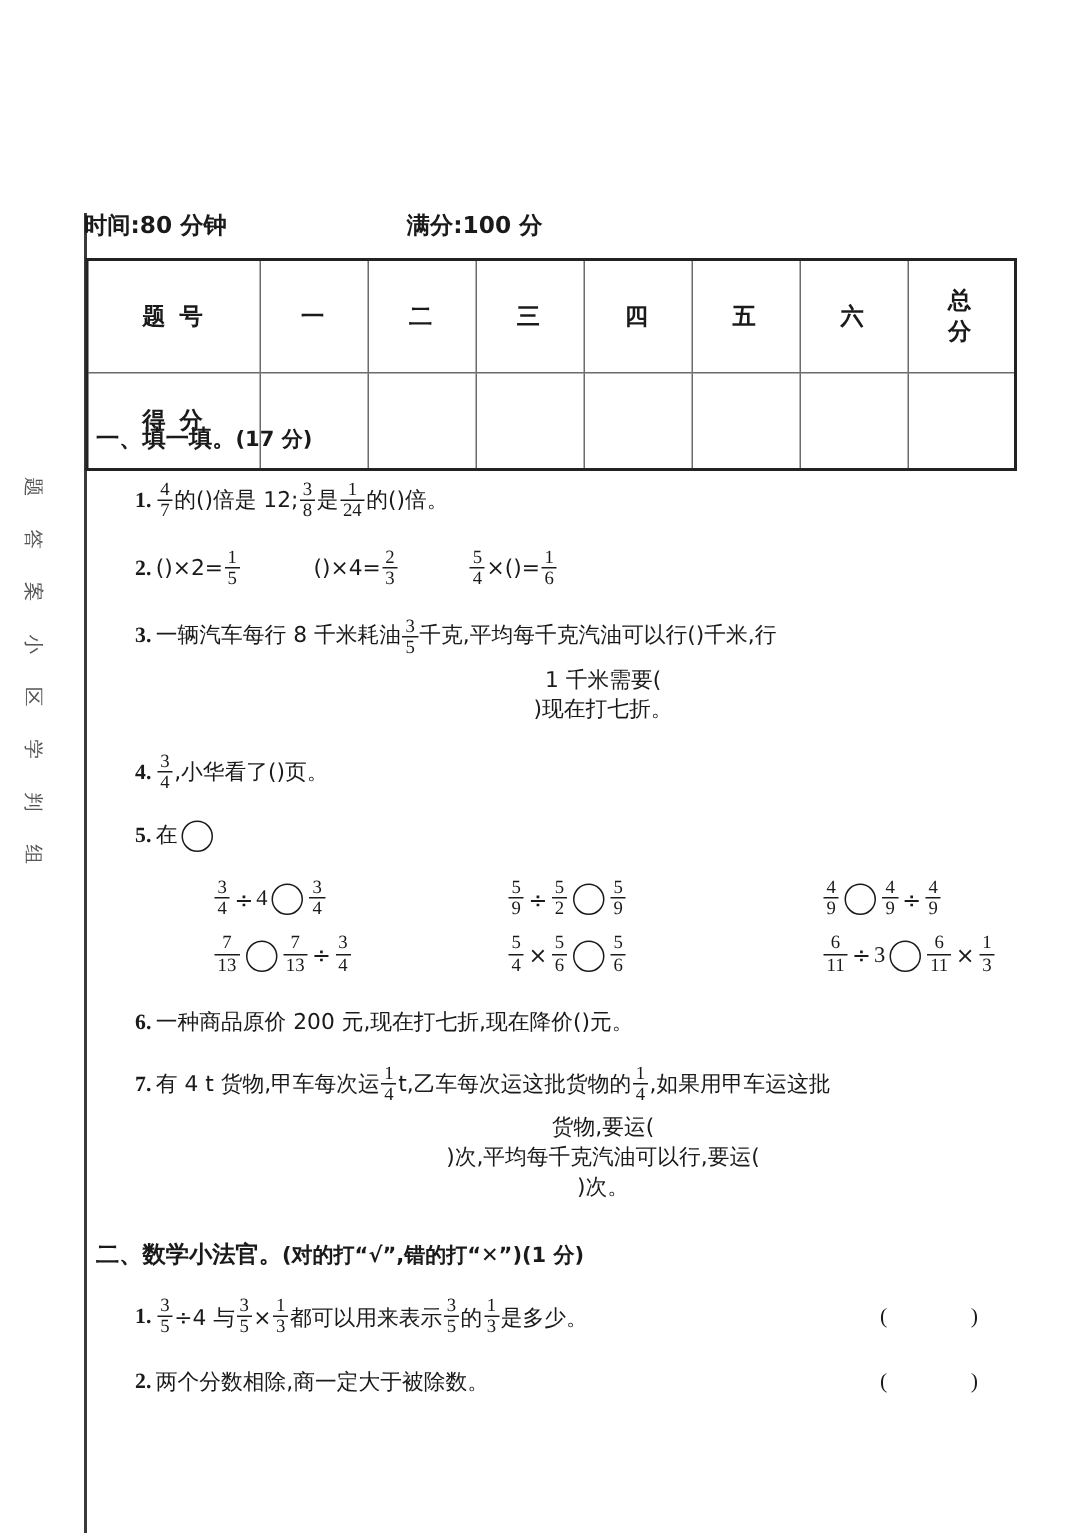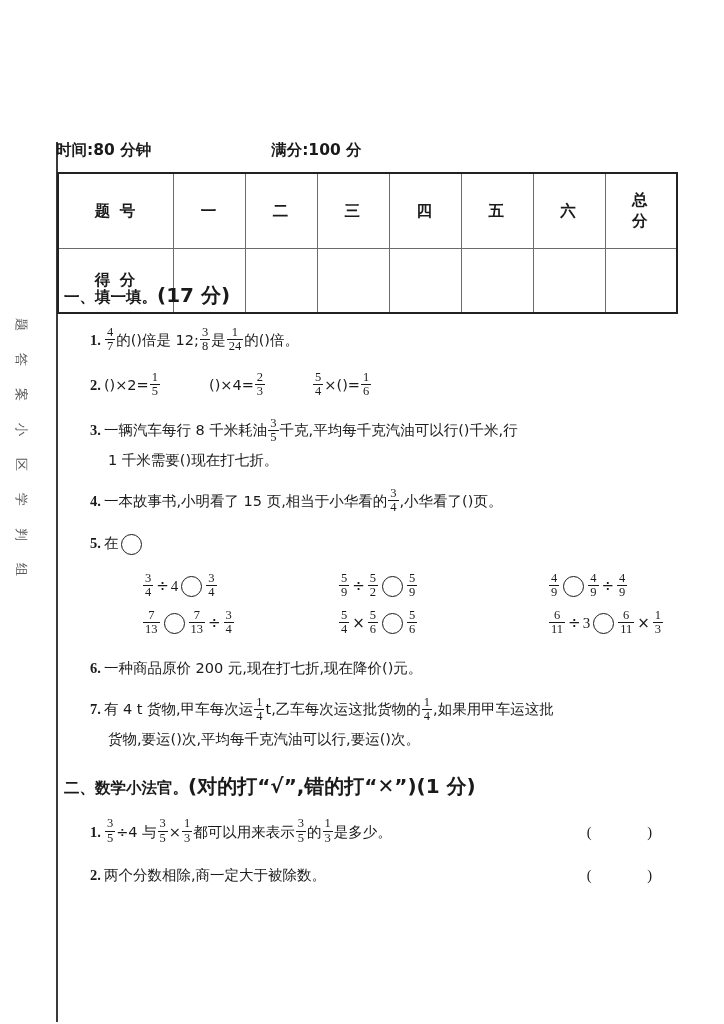--- a/index.html
+++ b/index.html
@@ -99,41 +99,42 @@
     font-size: 15px;
   }
   .sec-head {
     font-family: "DejaVu Sans", sans-serif;
     font-weight: 700;
     font-size: 15.5px;
     margin: 0 0 6px 8px;
   }
   .sec-head .pts {
     font-weight: 700;
-    font-size: 20px;
+    font-size: 14px;
   }
 
   .q {
     display: flex;
     align-items: center;
     margin: 0 0 6px 0;
     padding-left: 34px;
     font-family: "DejaVu Sans", sans-serif;
     font-size: 14.5px;
     line-height: 1.35;
     flex-wrap: nowrap;
     white-space: nowrap;
   }
   .q-num {
     font-weight: 700;
     margin-right: 3px;
     font-family: "Liberation Serif", serif;
   }
   .q-cont {
     padding-left: 52px;
+    flex-direction: column;
   }
 
   
   .frac {
     display: inline-flex;
     flex-direction: column;
     align-items: center;
     vertical-align: middle;
     font-size: 12.5px;
     line-height: 1.05;
@@ -319,21 +320,20 @@
     <div class="q q-cont">
       <span>1 千米需要(</span>
       <span class="gap"></span>
       <span>)现在打七折。</span>
     </div>
 
     <div class="spacer-sm"></div>
 
     <div class="q">
       <span class="q-num">4.</span>
-      <span>一本故事书,小明看了 15 页,相当于小华看的</span>
       <span class="frac">
         <span class="num">3</span>
         <span class="den">4</span>
       </span>
       <span>,小华看了(</span>
       <span class="gap"></span>
       <span>)页。</span>
     </div>
 
     <div class="spacer-sm"></div>

